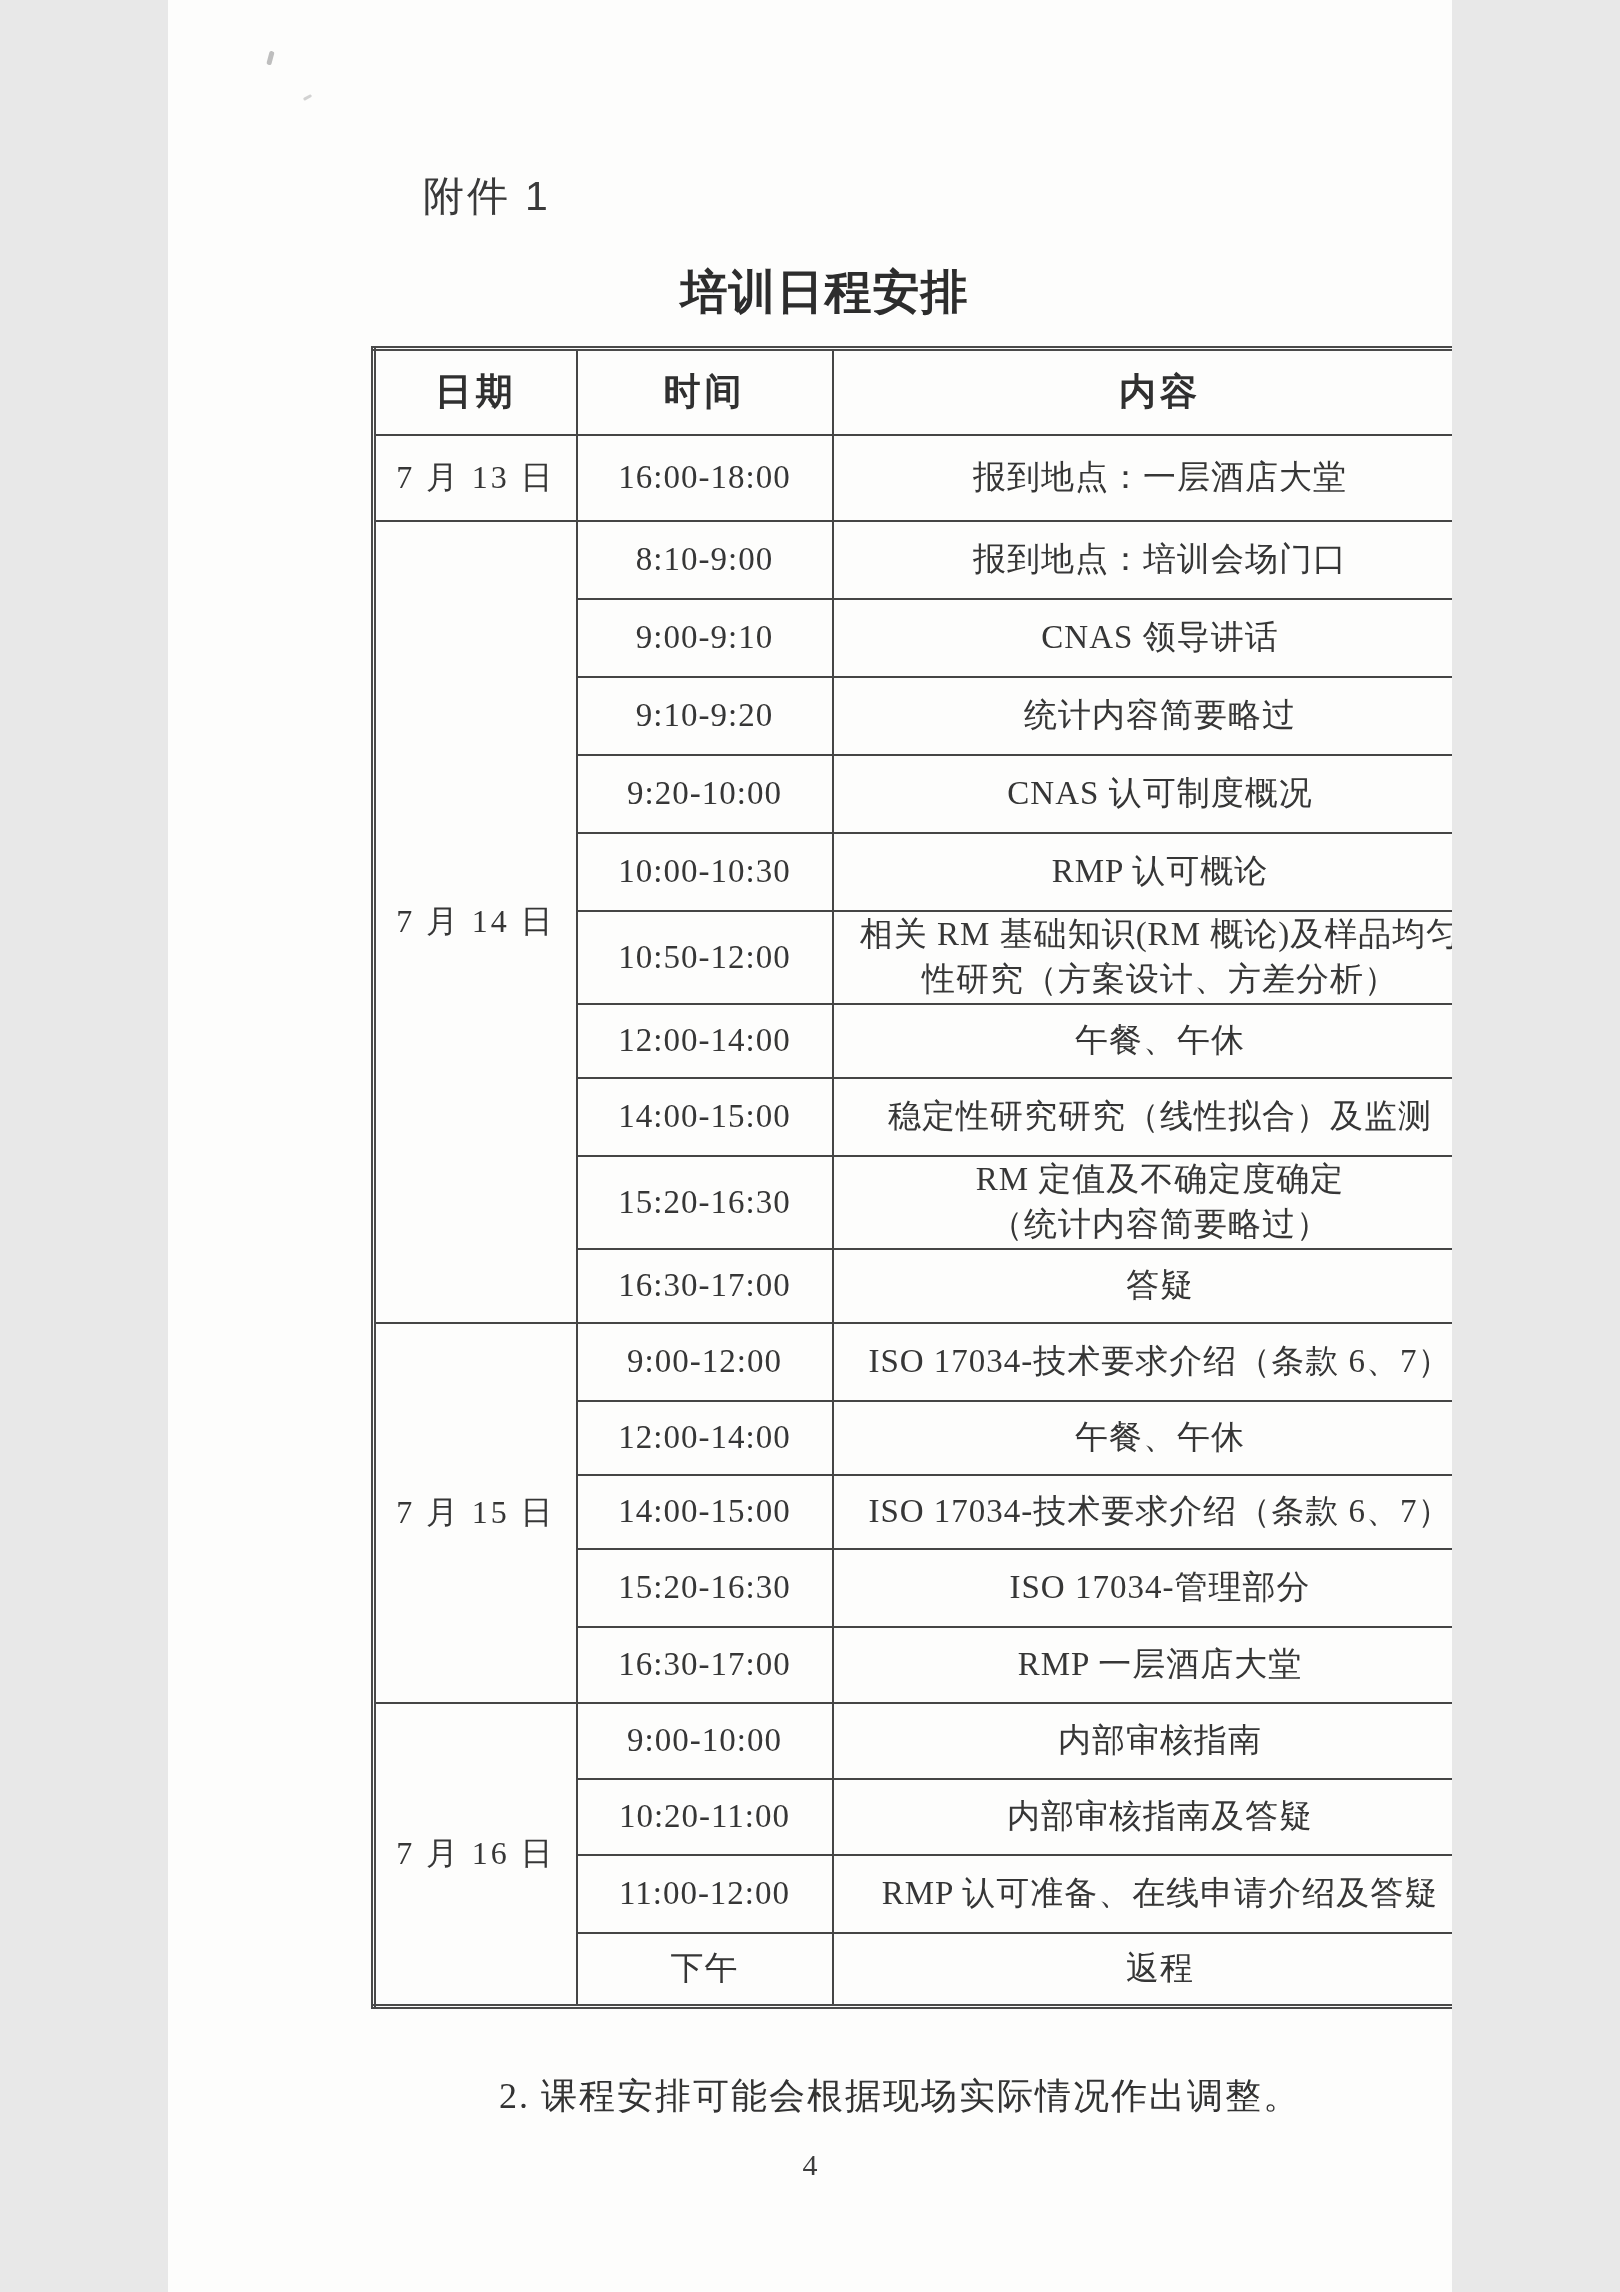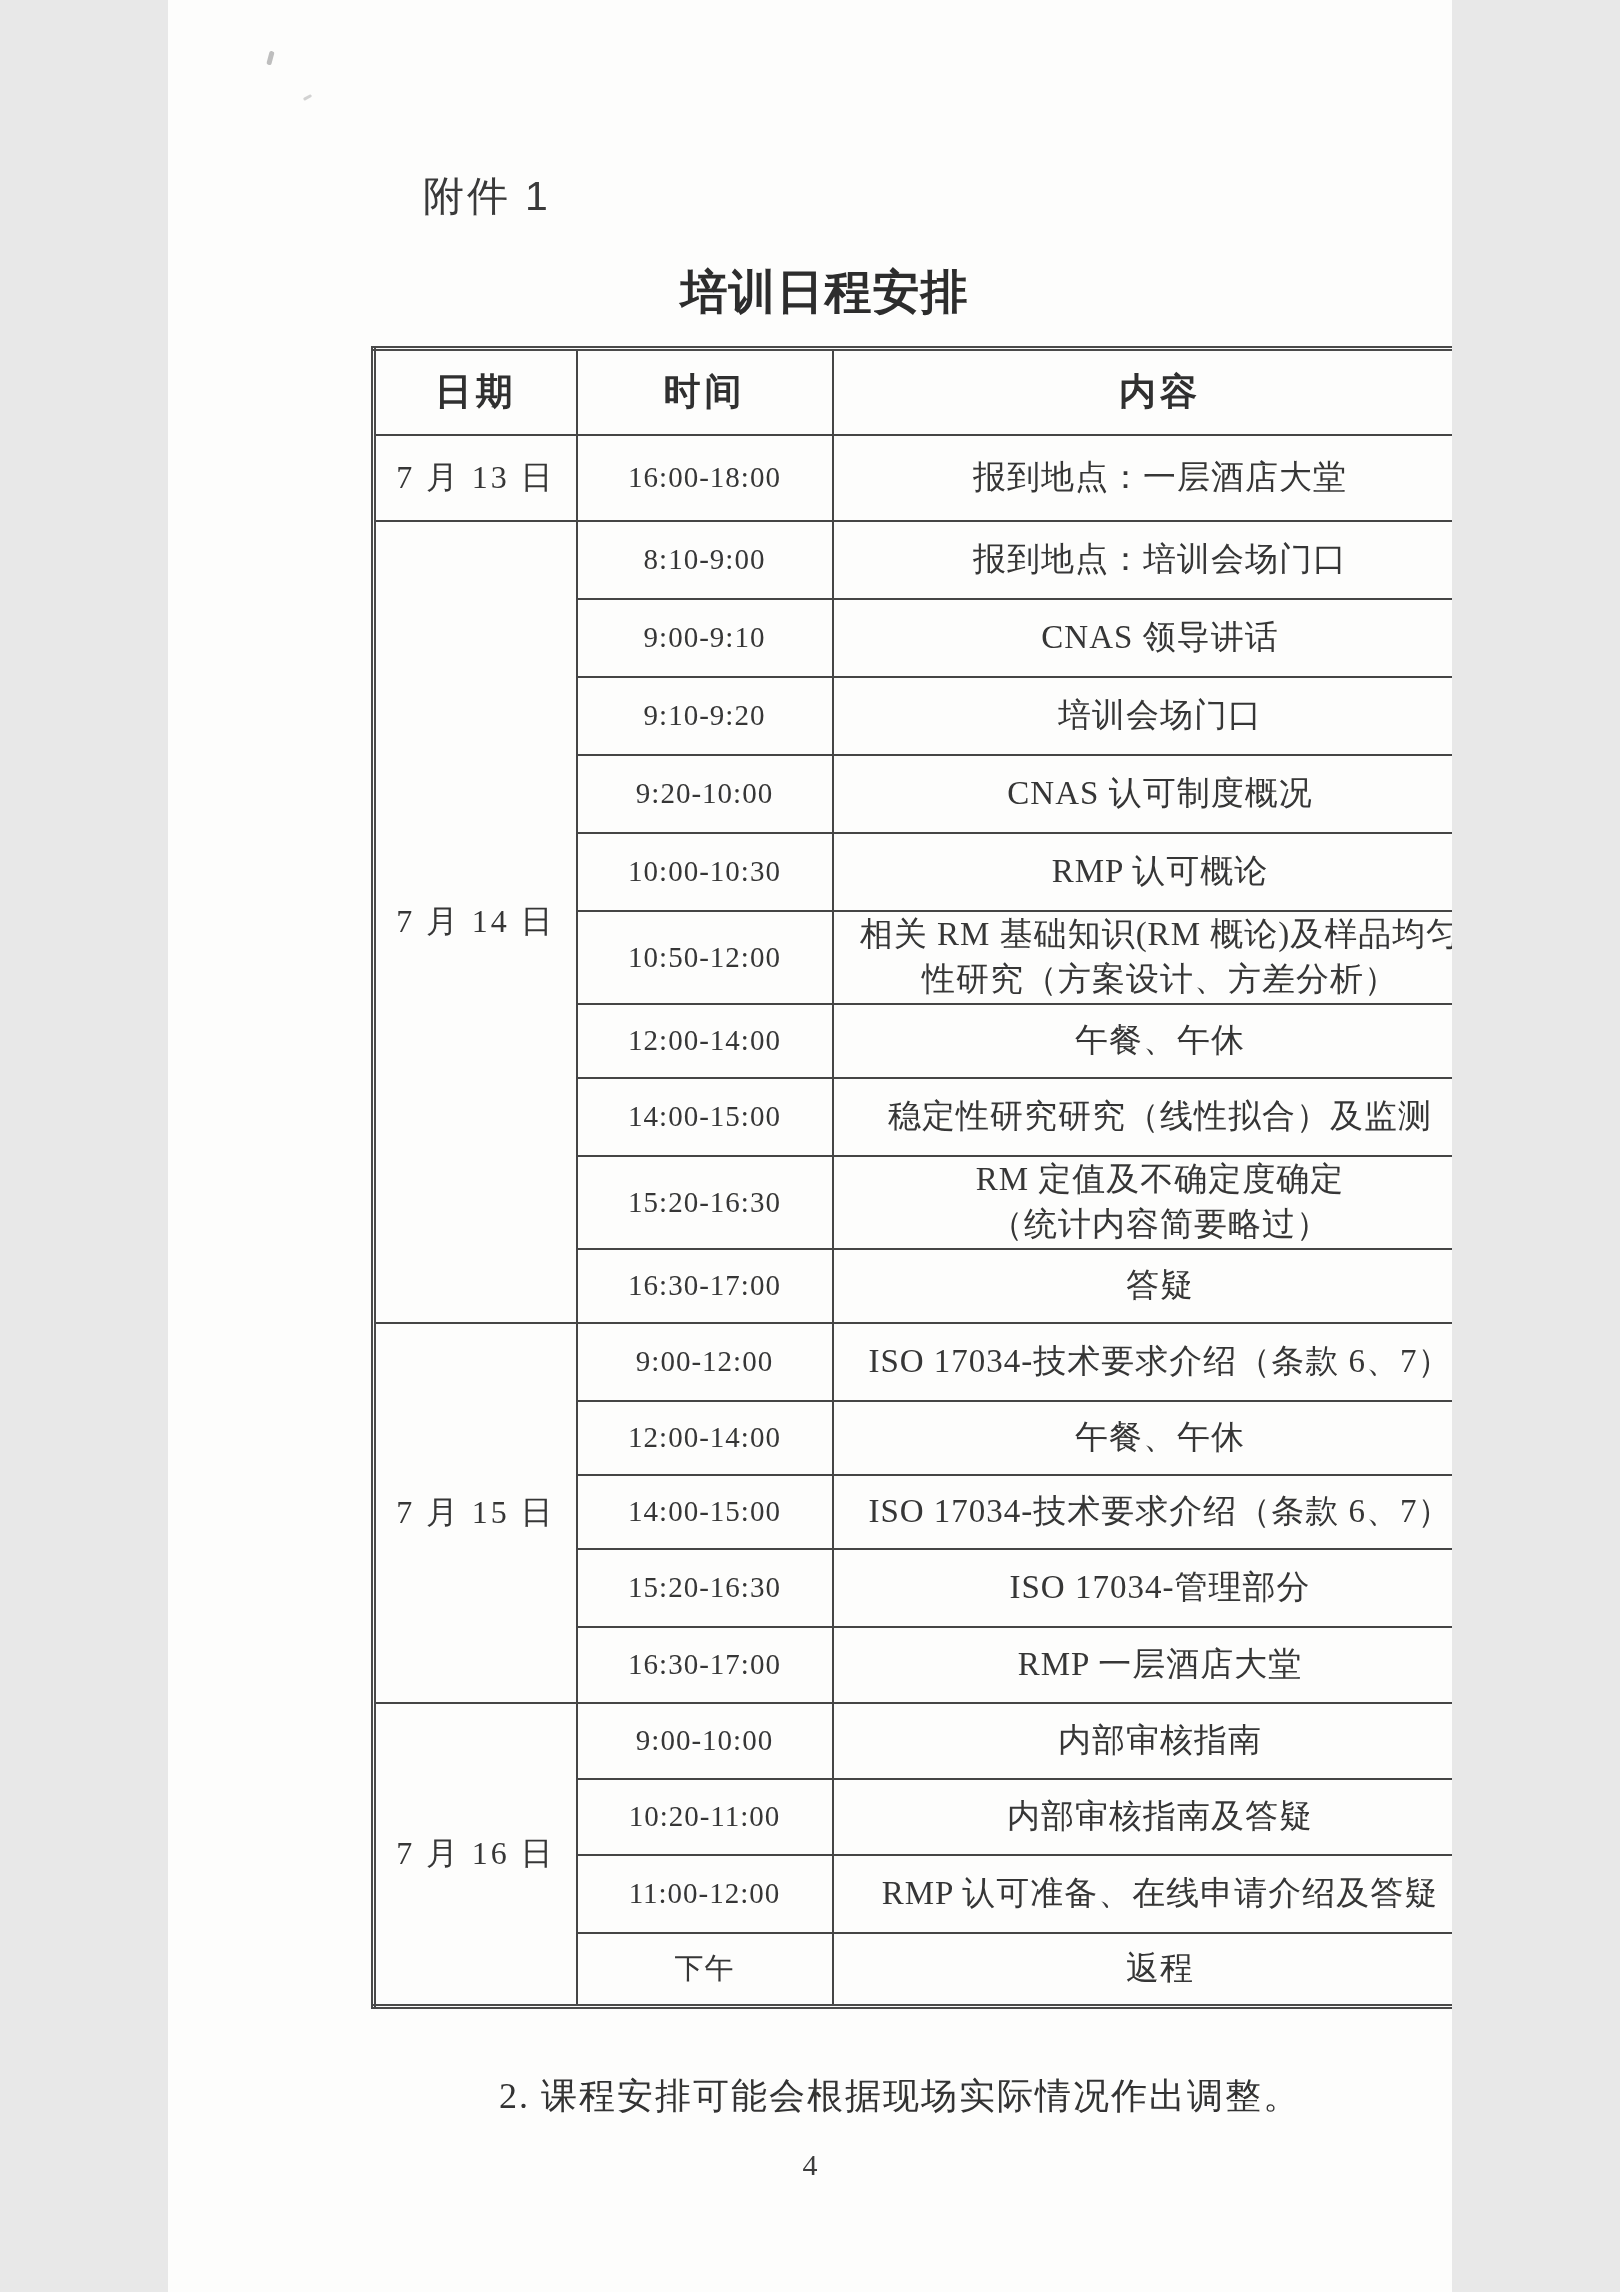--- a/index.html
+++ b/index.html
@@ -40,21 +40,21 @@
     text-align:center;vertical-align:middle;
     padding:0 5.9px;
     color:#363636;
     overflow:hidden;
   }
   .schedule th{
     font-family:"Liberation Sans","DejaVu Sans",sans-serif;
     font-size:37px;font-weight:700;letter-spacing:3.9px;color:#303030;
   }
   td.date{font-size:32px;letter-spacing:2.9px;}
-  td.time{font-size:29px;letter-spacing:1px;}
+  td.time{font-size:33px;letter-spacing:1px;}
   td.content{font-size:33px;white-space:pre-line;line-height:1.38;letter-spacing:1px;}
   td.remark{}
 
   tr.h88{height:86px;}
   tr.h80{height:78px;}
   tr.h78{height:76px;}
   tr.h75{height:74px;}
   tr.h92{height:90px;}
   tr.h95{height:93px;}
 
@@ -108,21 +108,21 @@
         <td class="content">报到地点：培训会场门口</td>
         <td class="remark"></td>
       </tr>
       <tr class="h80">
         <td class="time">9:00-9:10</td>
         <td class="content">CNAS 领导讲话</td>
         <td class="remark"></td>
       </tr>
       <tr class="h80">
         <td class="time">9:10-9:20</td>
-        <td class="content">培训会场门口</td>
+        <td class="content">统计内容简要略过</td>
         <td class="remark"></td>
       </tr>
       <tr class="h80">
         <td class="time">9:20-10:00</td>
         <td class="content">CNAS 认可制度概况</td>
         <td class="remark"></td>
       </tr>
       <tr class="h80">
         <td class="time">10:00-10:30</td>
         <td class="content">RMP 认可概论</td>

